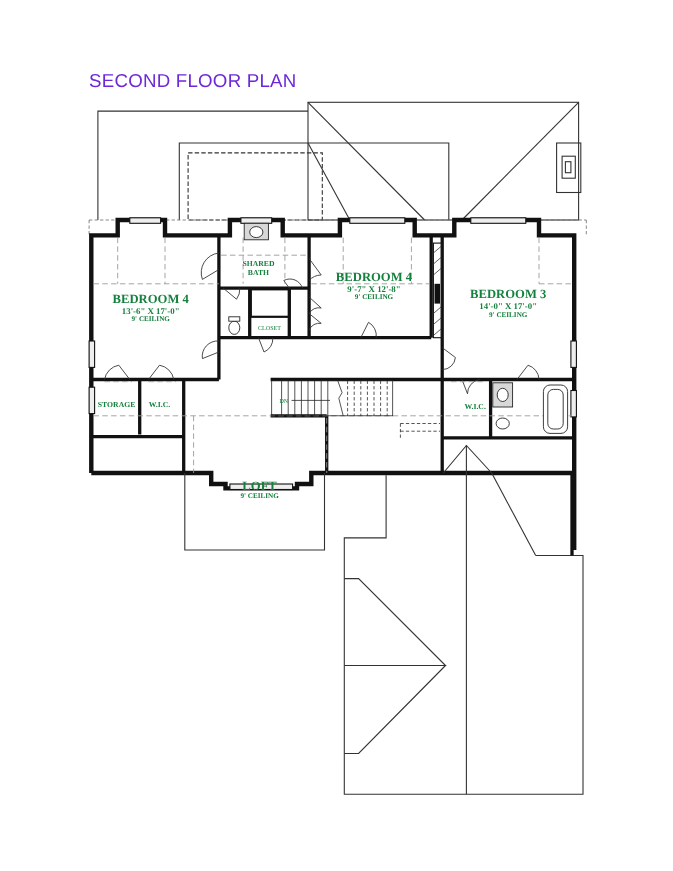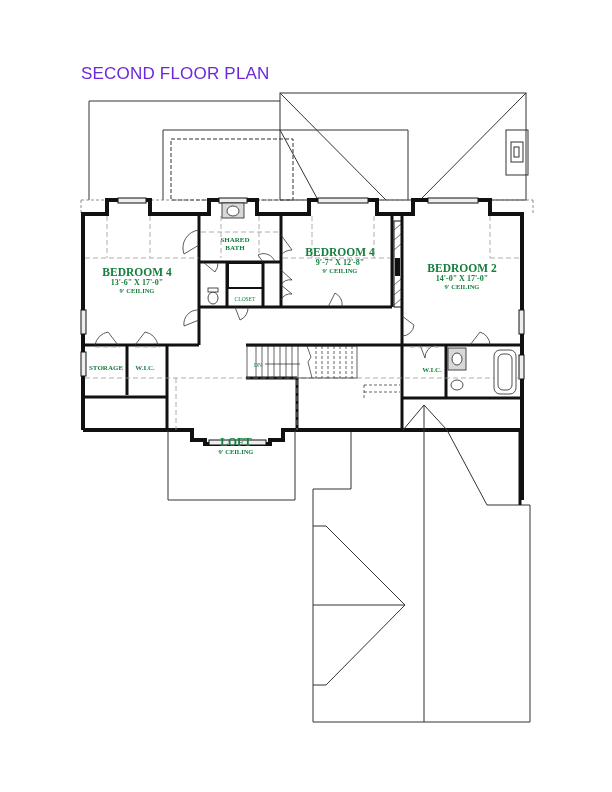--- a/index.html
+++ b/index.html
@@ -187,21 +187,21 @@
   <div class="room-ceil">9' CEILING</div>
 </div>
 
 <div class="lbl" style="left:340px; top:246px;">
   <div class="room-name">BEDROOM 4</div>
   <div class="room-dim">9'-7" X 12'-8"</div>
   <div class="room-ceil">9' CEILING</div>
 </div>
 
 <div class="lbl" style="left:462px; top:262px;">
-  <div class="room-name">BEDROOM 2</div>
+  <div class="room-name">BEDROOM 3</div>
   <div class="room-dim">14'-0" X 17'-0"</div>
   <div class="room-ceil">9' CEILING</div>
 </div>
 
 <div class="lbl" style="left:236px; top:396px;margin-top:40px;">
   <div class="room-name">LOFT</div>
   <div class="room-ceil">9' CEILING</div>
 </div>
 
 <div class="lbl" style="left:235px; top:236px;">

